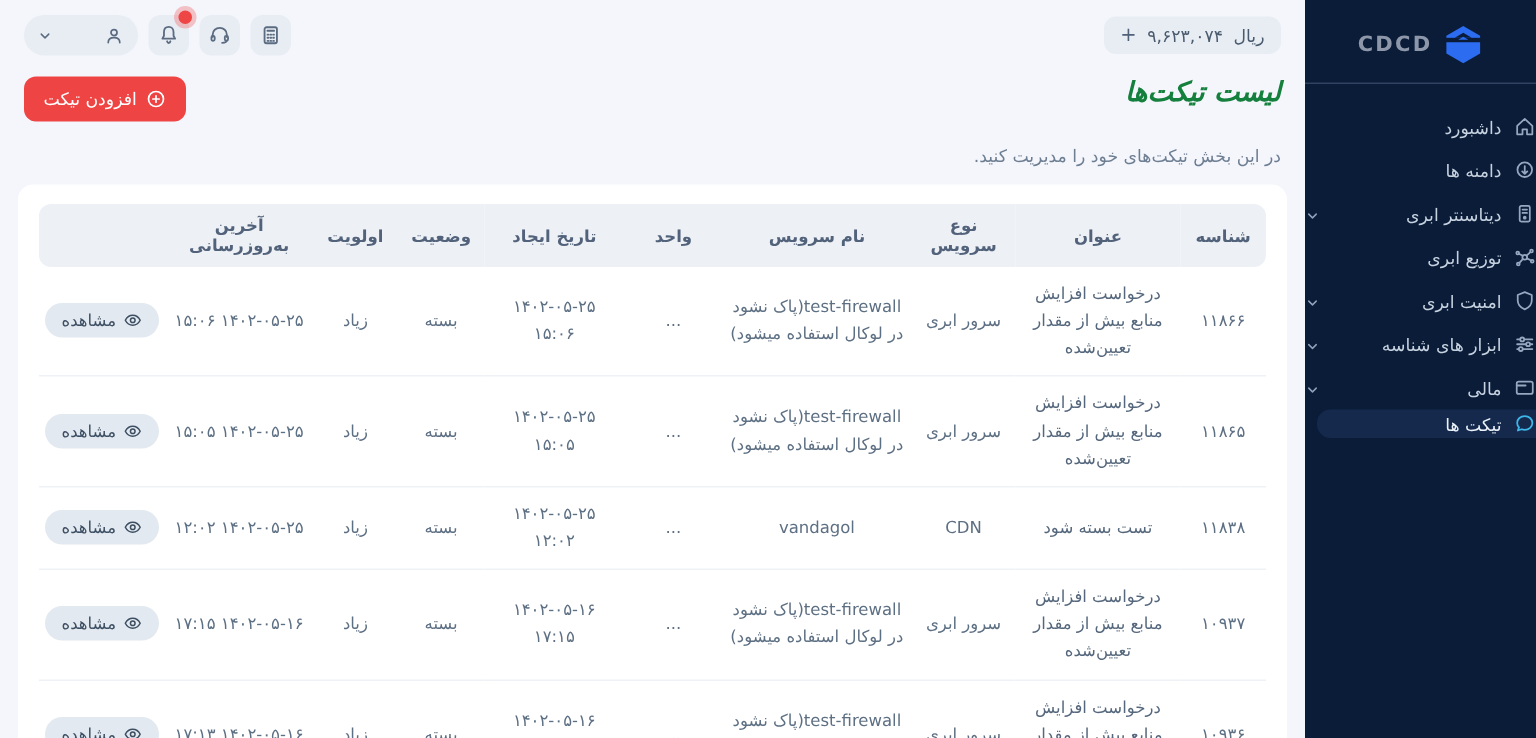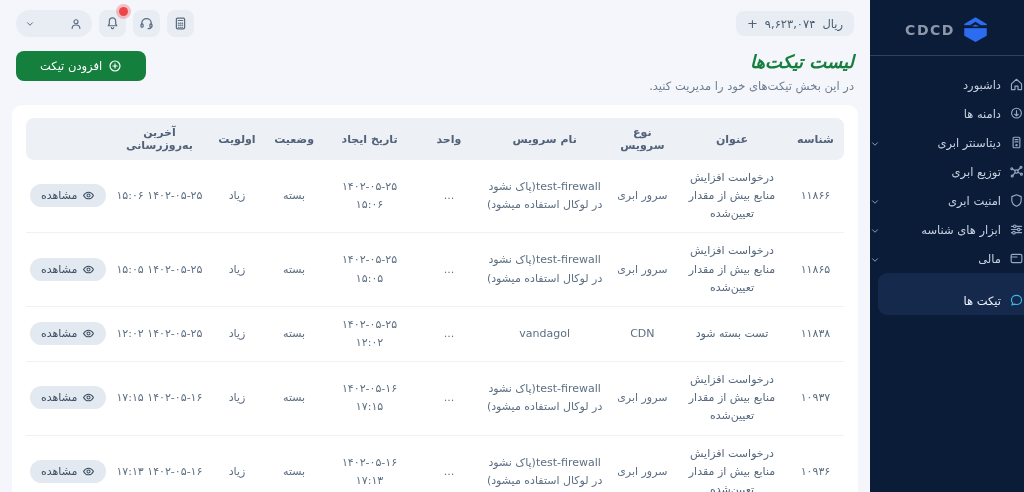--- a/index.html
+++ b/index.html
@@ -12,21 +12,21 @@
   .logo-row { display:flex; align-items:center; justify-content:center; gap:7px; padding:16px 10px 12px; }
   .logo-hex { width:27px; height:27px; }
   .logo-text { color:#8d97a9; font-weight:bold; font-size:14px; letter-spacing:1.5px; }
   .side-div { border-top:1px solid rgba(160,180,210,.25); margin:0 0 14px; }
   .nav-item { display:flex; align-items:center; gap:8px; padding:7px 0; font-size:11.5px;
               color:#c7d2e0; cursor:pointer; height:29px; position:relative; }
   .nav-item .nav-ico { width:15px; height:15px; display:flex; color:#96a7c0; flex:0 0 15px; }
   .nav-item svg { width:100%; height:100%; }
   .nav-item .chev { margin-right:auto; width:10px; height:10px; color:#8fa0b8; display:none; }
   .nav-item.has-chev .chev { display:block; }
-  .nav-item.active { background:#15294d; margin-left:8px; border-top-left-radius:9px; border-bottom-left-radius:9px; height:42px;align-items:flex-end; }
+  .nav-item.active { background:#15294d; margin-left:8px; border-top-left-radius:9px; border-bottom-left-radius:9px; height:19px; }
   .nav-item.active .nav-ico { color:#3db6e9; }
   .nav-item.active span.lbl { color:#eaf1f8; }
 
   
   .main { flex:1; display:flex; flex-direction:column; height:492px; }
 
   .topbar { display:flex; align-items:center; justify-content:space-between; padding:10px 16px 0; height:40px; }
   .balance-pill { display:flex; align-items:center; gap:7px; background:#e8edf4; border-radius:8px;
                   padding:5px 11px; font-size:11.5px; color:#4b5b6f; cursor:pointer; }
   .balance-plus { font-size:13px; color:#51617a; }
@@ -36,22 +36,22 @@
   .icon-btn svg { width:15px; height:15px; }
   .user-pill { width:76px; height:27px; background:#e8edf4; border-radius:14px; display:flex;
                align-items:center; justify-content:space-between; padding:0 9px; color:#5b6b80; cursor:pointer; }
   .user-pill svg { width:14px; height:14px; }
   .user-pill .sm { width:10px; height:10px; }
   .red-dot { position:absolute; top:-3px; right:-2px; width:9px; height:9px; border-radius:50%;
              background:#ee4545; box-shadow:0 0 0 3px rgba(238,69,69,.30); }
 
   .page-head { display:flex; justify-content:space-between; align-items:flex-start; padding:14px 16px 6px; }
   .titles h1 { font-size:18px; color:#15803d; font-weight:bold;font-style:italic; }
-  .titles p  { font-size:11.5px; color:#6e7e92; margin-top:7px; }
-  .add-btn { background:#15803d; color:#fff; border:none; border-radius:8px; padding:8px 24px;
+  .titles p  { font-size:11.5px; color:#6e7e92; margin-top:25px; }
+  .add-btn { background:#ef4444; color:#fff; border:none; border-radius:8px; padding:8px 13px;
              font-size:11.5px; font-family:inherit; display:flex; align-items:center; gap:6px; cursor:pointer; }
   .add-btn svg { width:14px; height:14px; }
 
   
   .card { background:#fff; border-radius:10px; margin:6px 12px 0; padding:13px 14px; flex:1; }
   table { width:100%; border-collapse:separate; border-spacing:0; font-size:11px; }
   thead th { background:#edf0f5; color:#51627a; font-weight:600; font-size:11px; padding:8px 4px; text-align:center; }
   thead th:first-child { border-top-right-radius:8px; border-bottom-right-radius:8px; }
   thead th:last-child  { border-top-left-radius:8px;  border-bottom-left-radius:8px; }
   tbody td { padding:9px 4px; text-align:center; vertical-align:middle; color:#5d6f83;

